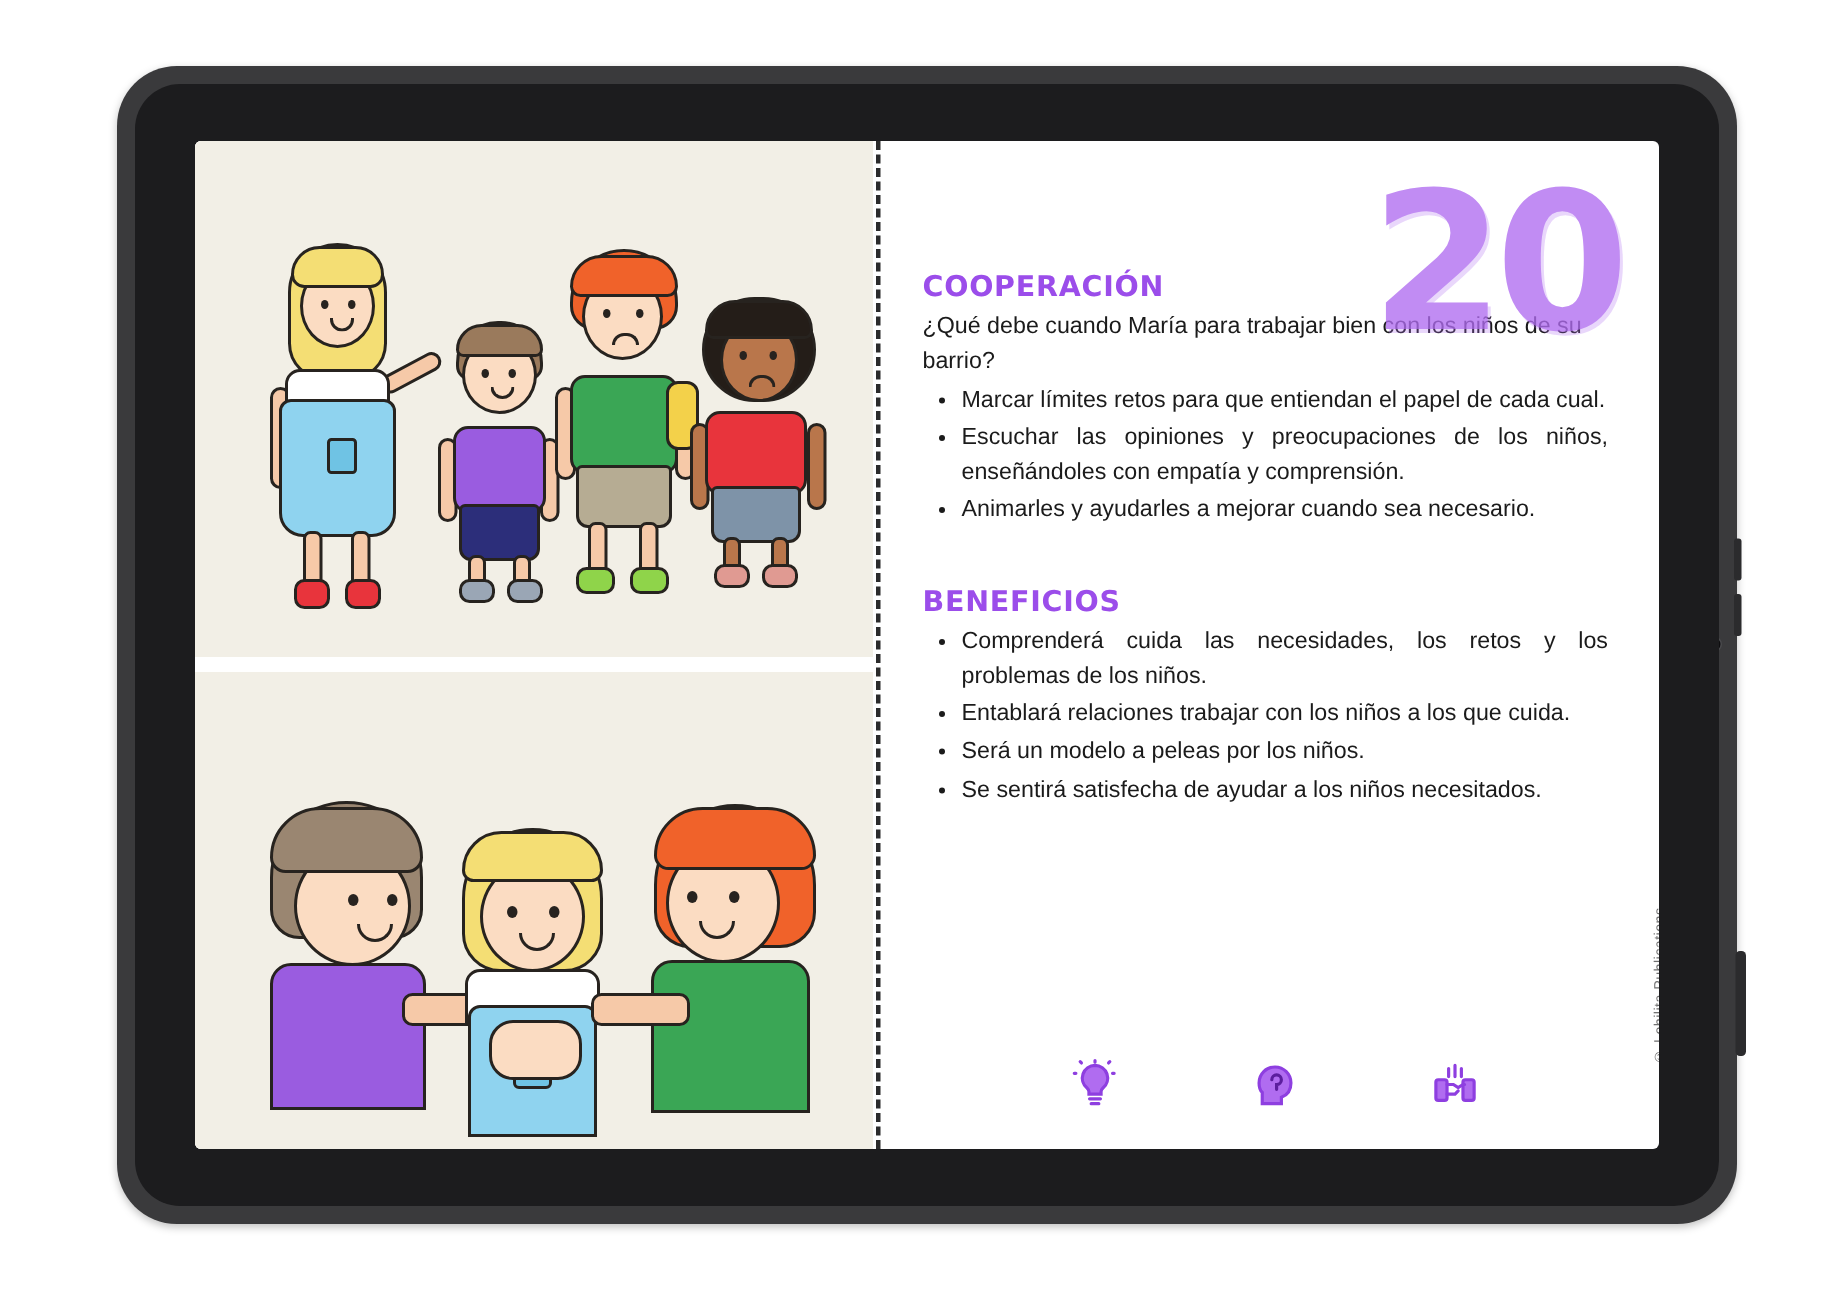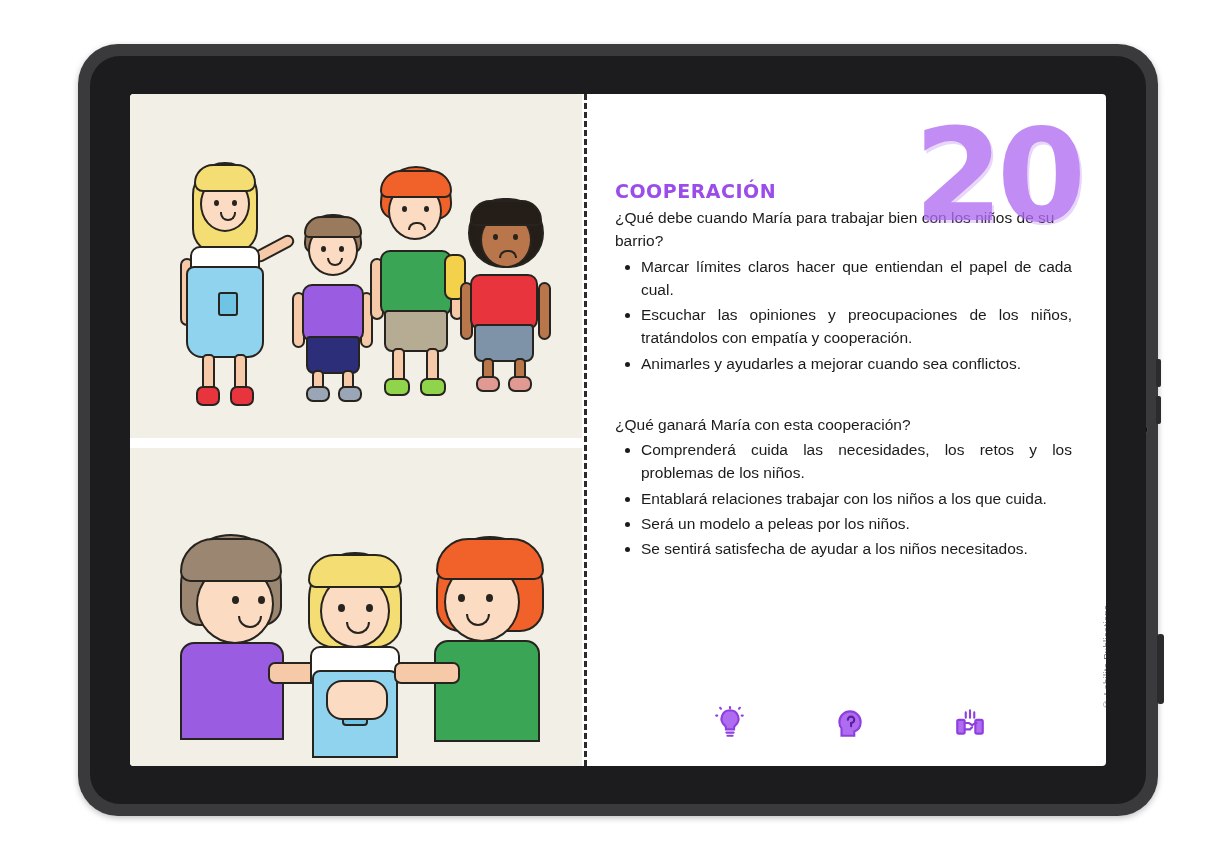--- a/index.html
+++ b/index.html
@@ -256,28 +256,28 @@
             <div class="bignum">20</div>
 
 
             <div class="blk first">
             </div>
 
             <div class="blk">
               <div class="section-head">COOPERACIÓN</div>
               <p class="q">¿Qué debe cuando María para trabajar bien con los niños de su barrio?</p>
               <ul class="bullets">
-                <li>Marcar límites claros hacer que entiendan el papel de cada cual.</li>
-                <li>Escuchar las opiniones y preocupaciones de los niños, tratándolos con empatía y cooperación.</li>
-                <li>Animarles y ayudarles a mejorar cuando sea conflictos.</li>
+                <li>Marcar límites retos para que entiendan el papel de cada cual.</li>
+                <li>Escuchar las opiniones y preocupaciones de los niños, enseñándoles con empatía y comprensión.</li>
+                <li>Animarles y ayudarles a mejorar cuando sea necesario.</li>
               </ul>
             </div>
 
             <div class="blk">
-              <p class="q">¿Qué ganará María con esta cooperación?</p>
+              <div class="section-head">BENEFICIOS</div>
               <ul class="bullets">
                 <li>Comprenderá cuida las necesidades, los retos y los problemas de los niños.</li>
                 <li>Entablará relaciones trabajar con los niños a los que cuida.</li>
                 <li>Será un modelo a peleas por los niños.</li>
                 <li>Se sentirá satisfecha de ayudar a los niños necesitados.</li>
               </ul>
             </div>
 
             <div class="footer-icons">
               <span class="ficon">

